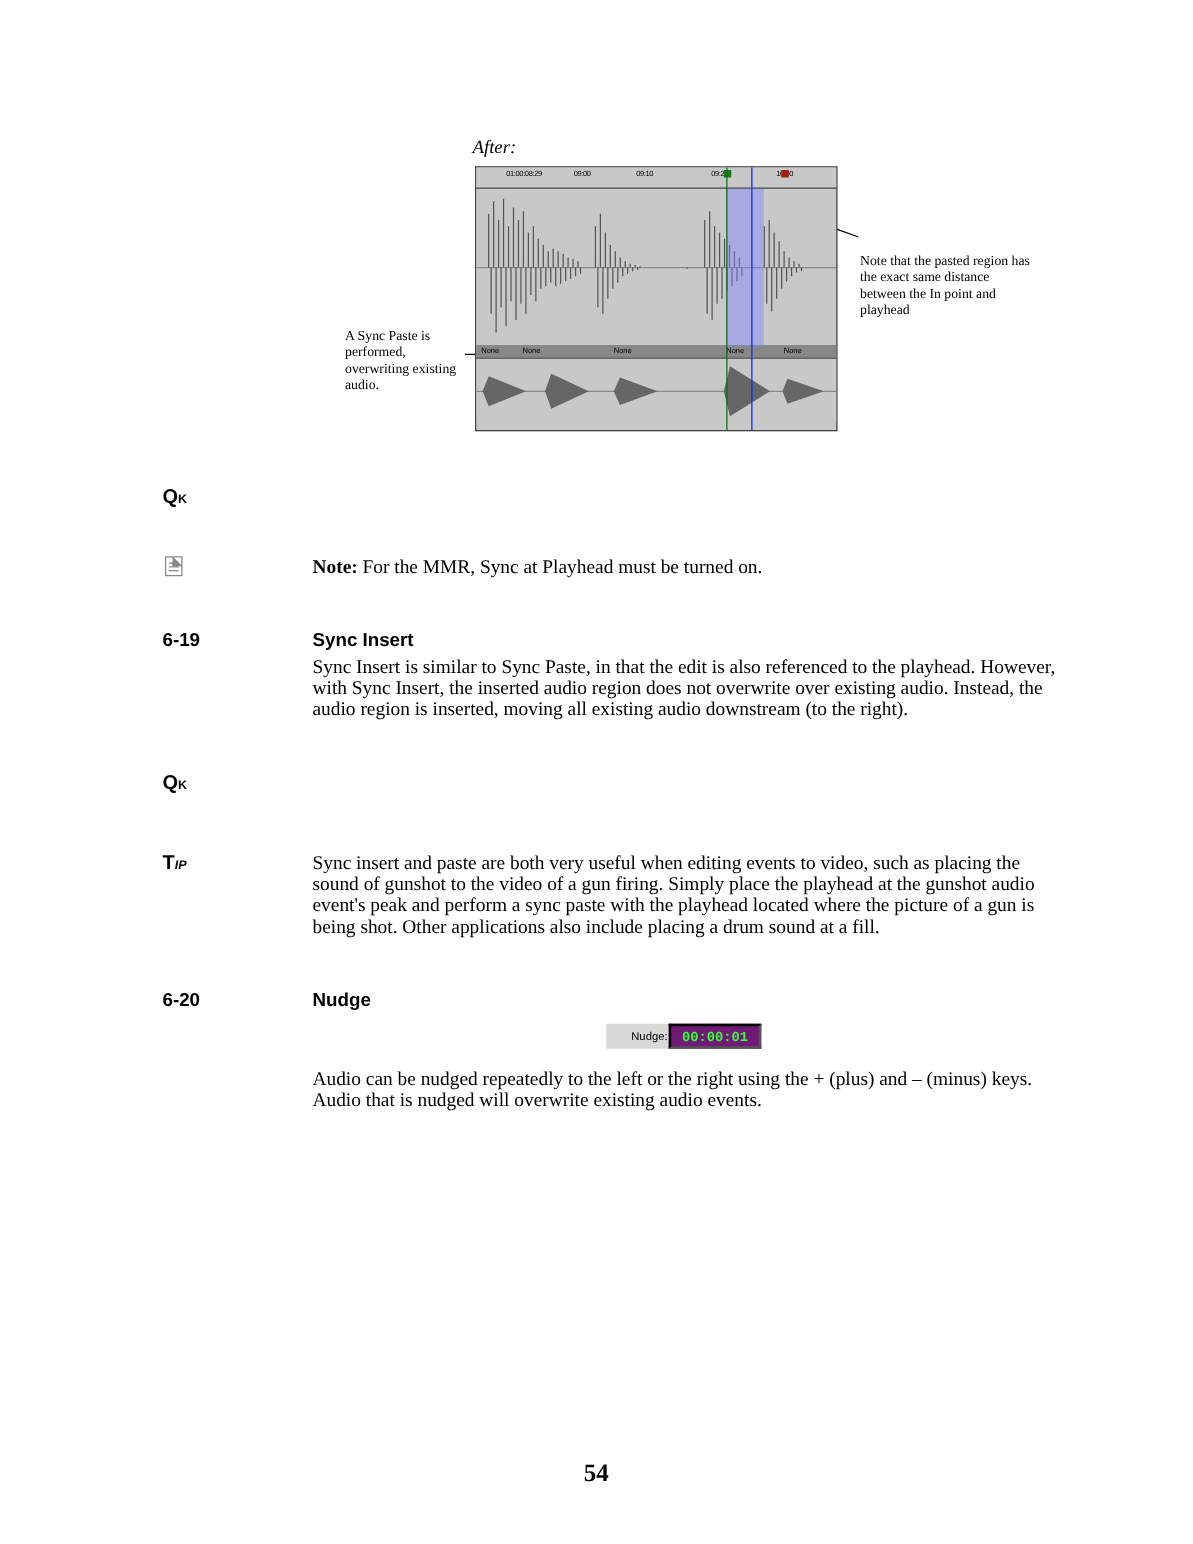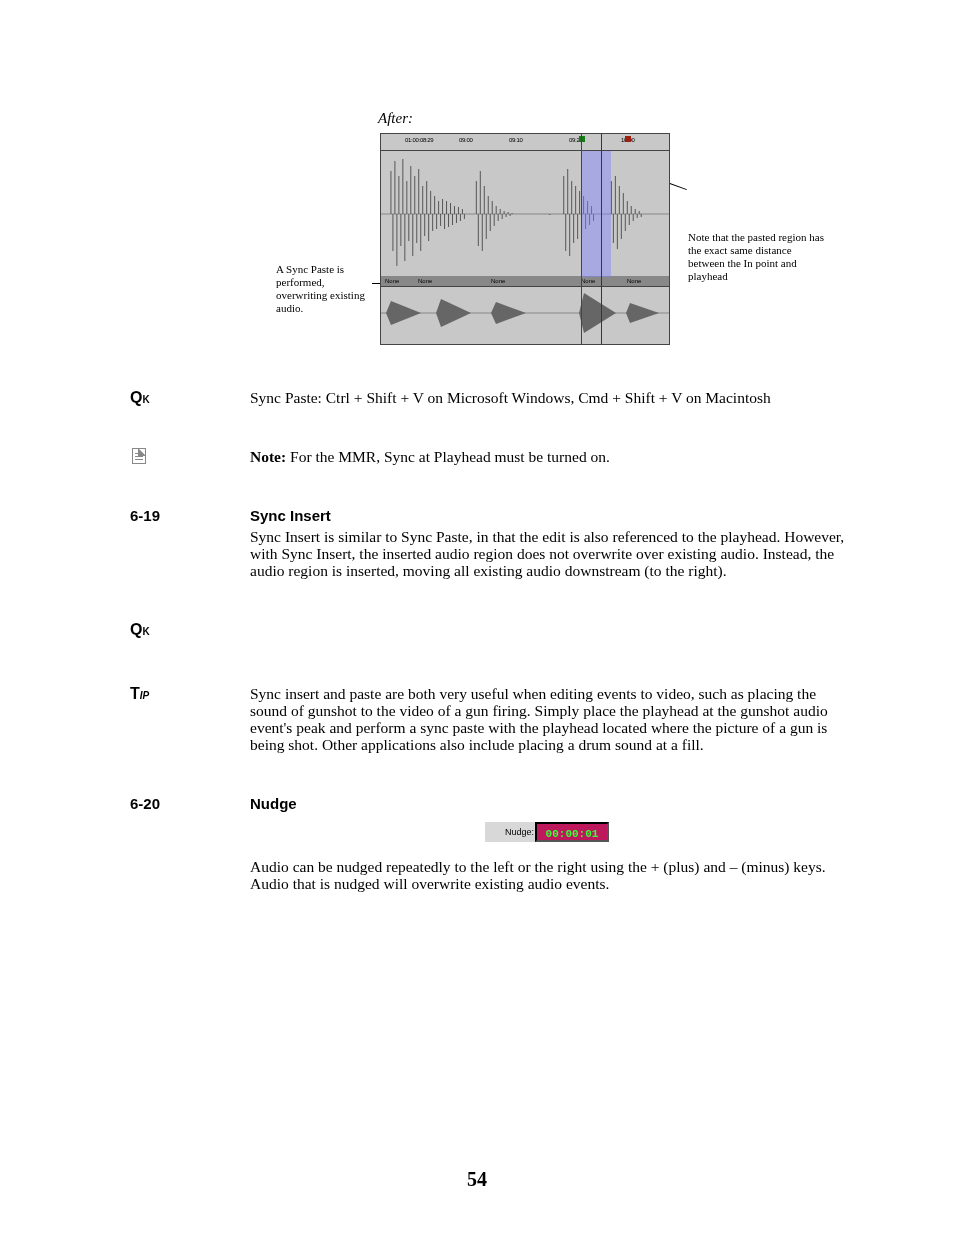--- a/index.html
+++ b/index.html
@@ -126,21 +126,20 @@
     top: 130px;
     width: 100px;
     font: 11px/13px "Times New Roman", serif;
   }
   .side-note-right {
     position: absolute;
     left: 558px;
     top: 70px;
     width: 140px;
     font: 11px/13px "Times New Roman", serif;
-    margin-top: 28px;
   }
   .leader {
     position: absolute;
     border-top: 1px solid #000;
   }
   .leader-l1 { left: 242px; top: 150px; width: 8px; }
   .leader-r1 { left: 540px; top: 50px; width: 18px; transform: rotate(20deg); transform-origin: left top; }
 
   
   .row { display: flex; margin-top: 20px; }
@@ -205,21 +204,21 @@
   .nudge-widget .nlabel{
     display:inline-block; vertical-align: top;
     width:50px; height:20px;
     background:#d8d8d8;
     font: 9px/20px Arial,sans-serif;
     padding-left:20px; color:#000;
   }
   .nudge-widget .nval{
     display:inline-block; vertical-align: top;
     width:74px; height:20px;
-    background:#be185d;
+    background:#701a75;
     font: bold 11px/20px "Courier New", monospace;
     color:#36ff36;
     text-align:center;
     border: 2px inset #555;
   }
 
   .page-number{
     position:absolute;
     left:0; right:0;
     top:1168px;
@@ -379,23 +378,20 @@
     </div>
 
     <span class="leader leader-r1"></span>
     <div class="side-note-right">Note that the pasted region has the exact same distance between the In point and playhead</div>
   </div>
 
   <div class="row">
     <div class="gutter">
       <span class="qk"><span>Q</span><small>K</small></span>
     </div>
-    <div class="body-col">
-        <p>Sync Paste: Ctrl + Shift + V on Microsoft Windows, Cmd + Shift + V on Macintosh</p>
-      </div>
   </div>
 
   <div class="spacer-sm"></div>
 
   <div class="row">
     <div class="gutter">
       <span class="note-icon"><span class="lines"></span></span>
     </div>
     <div class="body-col">
       <p><b>Note:</b><span> For the MMR, Sync at Playhead must be turned on.</span></p>

